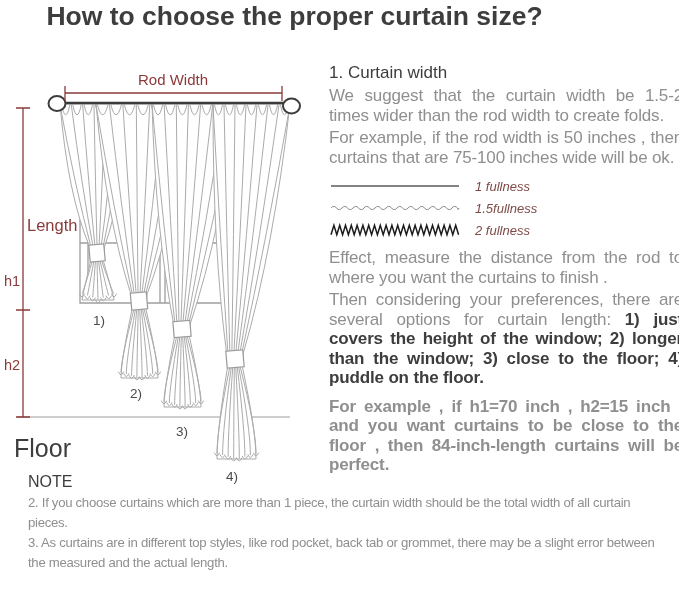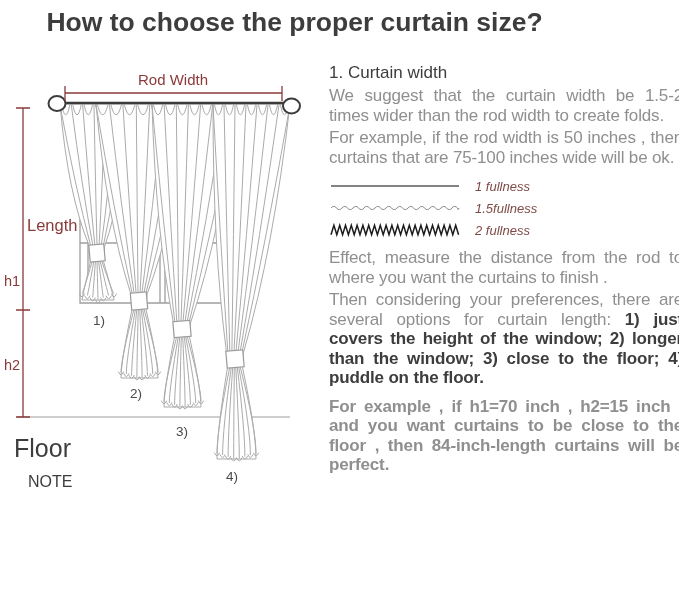--- a/index.html
+++ b/index.html
@@ -2,21 +2,21 @@
 <html><head>
 <meta charset="utf-8">
 <style>
   * { margin:0; padding:0; box-sizing:border-box; }
   html,body { background:#fff; }
   body {
     width:679px; height:611px; position:relative; overflow:hidden;
     font-family:"Liberation Sans", sans-serif;
   }
   .page-title {
-    position:absolute; top:7px; left:0; width:589px; text-align:center;
+    position:absolute; top:1px; left:0; width:589px; text-align:center;
     font-size:26.5px; font-weight:700; color:#3d3d3d; letter-spacing:0px;
   }
   
   #diagram { position:absolute; left:0; top:60px; width:315px; height:430px; }
   .sil  { fill:#ffffff; stroke:#ababab; stroke-width:1; stroke-linejoin:round; }
   .cl   { fill:none; stroke:#ababab; stroke-width:1; stroke-linecap:round; }
   .tie  { fill:#ffffff; stroke:#9a9a9a; stroke-width:1.2; }
   .win  { fill:none; stroke:#9e9e9e; stroke-width:1.3; }
   .floorline { stroke:#9e9e9e; stroke-width:1.2; }
   .rodline { stroke:#3c3c3c; stroke-width:2.4; }
@@ -128,13 +128,15 @@
     </div>
   </div>
 
   <p>Effect, measure the distance from the rod to where you want the curtains to finish .</p>
   <p><span>Then considering your preferences, there are several options for curtain length: </span><b>1) just covers the height of the window; 2) longer than the window; 3) close to the floor; 4) puddle on the floor.</b></p>
   <p class="gap-top">For example , if h1=70 inch , h2=15 inch , and you want curtains to be close to the floor , then 84-inch-length curtains will be perfect.</p>
 </div>
 
 <div class="note">
   <div class="note-heading">NOTE</div>
+  <p>2. If you choose curtains which are more than 1 piece, the curtain width should be the total width of all curtain pieces.</p>
+  <p>3. As curtains are in different top styles, like rod pocket, back tab or grommet, there may be a slight error between the measured and the actual length.</p>
 </div>
 
 </body></html>

